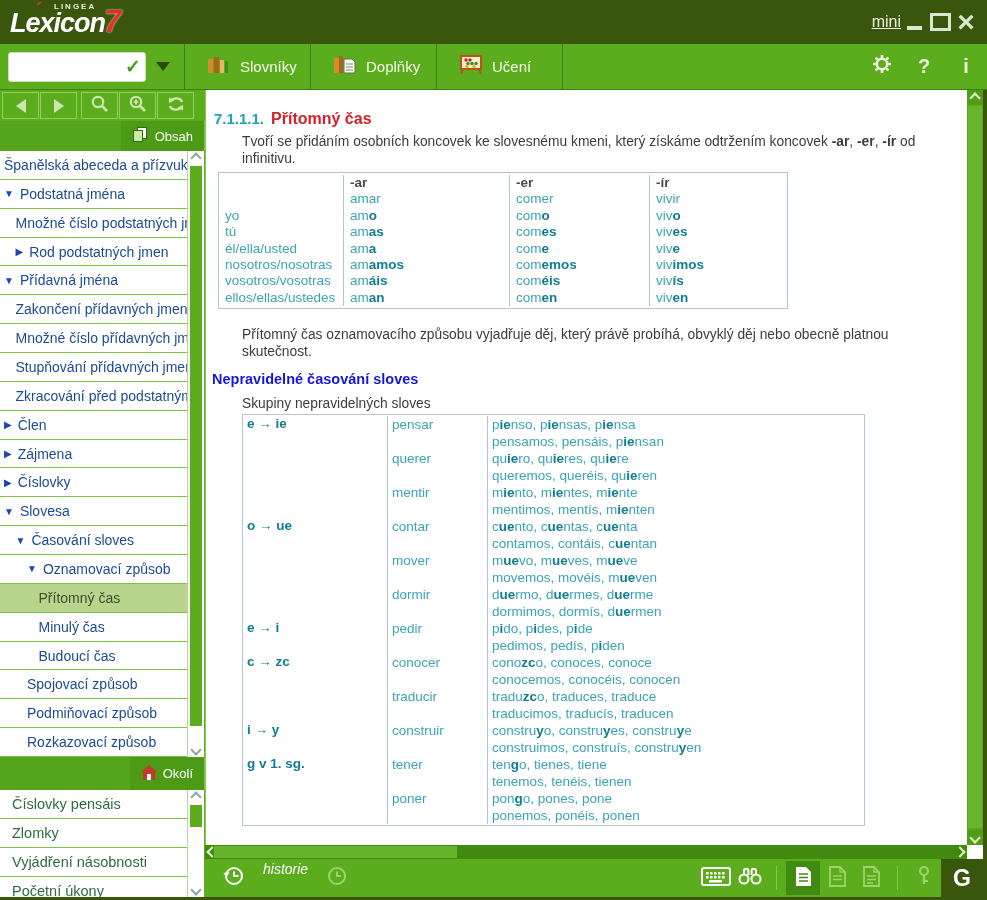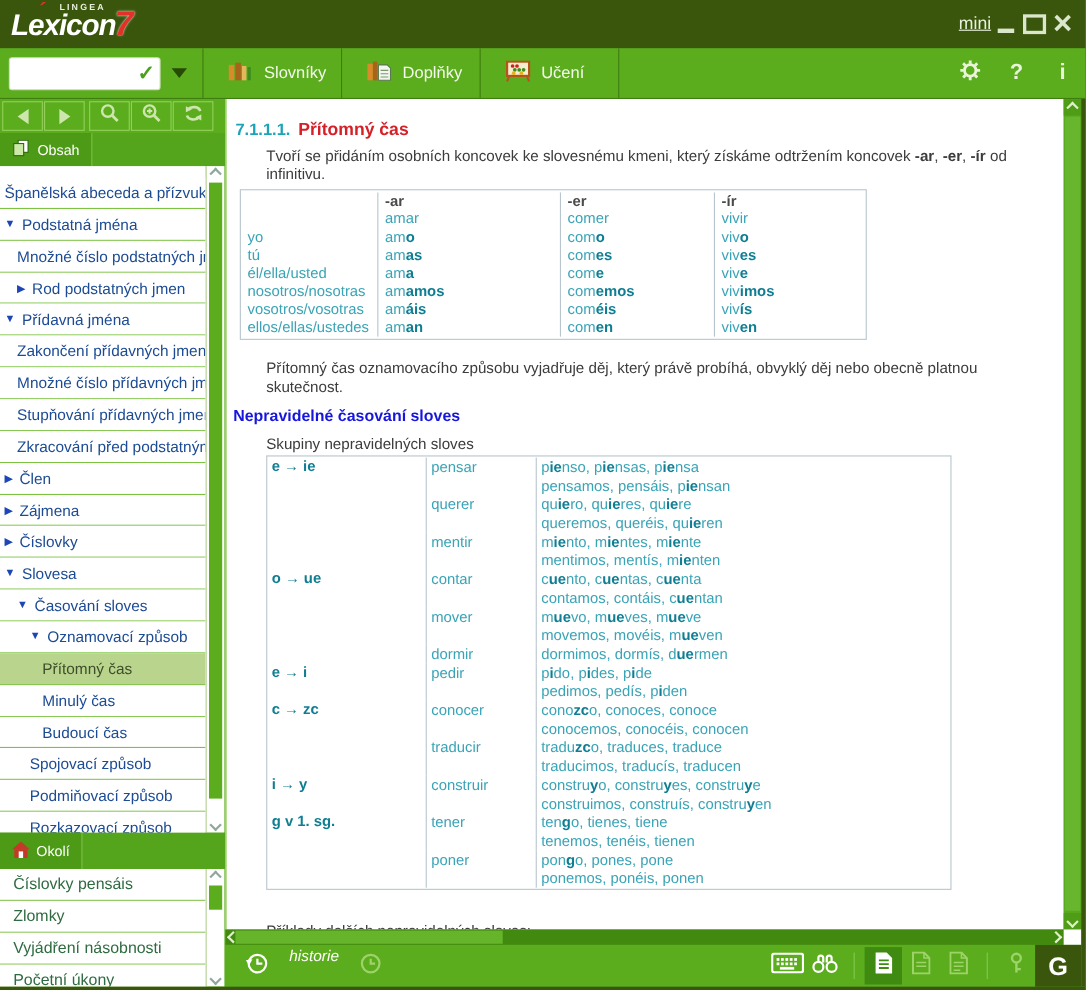--- a/index.html
+++ b/index.html
@@ -26,21 +26,21 @@
   .search-box{position:relative;width:138px;height:30px;}
   .search-box input{width:100%;height:100%;box-sizing:border-box;border:1px solid #cfe0bc;border-radius:3px;padding:0 26px 0 6px;font-size:14px;outline:none;}
   .search-check{position:absolute;right:5px;top:3px;color:#4aa01a;font-size:19px;font-weight:bold;}
   .dropdown-btn{width:34px;height:30px;background:none;border:none;display:flex;align-items:center;justify-content:center;cursor:pointer;}
   .tri-dark{width:0;height:0;border-left:7px solid transparent;border-right:7px solid transparent;border-top:9px solid #274a06;}
   .tool-tab{display:flex;align-items:center;gap:9px;height:100%;width:126px;box-sizing:border-box;padding-left:22px;border-right:1px solid #3e7d10;color:#f4f9ec;font-size:15px;cursor:pointer;}
   .toolbar-spacer{flex:1;}
   .tool-icon-btn{width:42px;height:100%;display:flex;align-items:center;justify-content:center;color:#eaf4da;font-size:20px;font-weight:bold;cursor:pointer;}
 
   
-  .sidebar{position:absolute;left:0;top:90px;width:205px;height:807px;background:#5bad1e;overflow:hidden;}
+  .sidebar{position:absolute;left:0;top:90px;width:205px;height:807px;background:#5bad1e;overflow:hidden;text-align:right;}
   .navrow{position:absolute;left:0;top:0;width:205px;height:31px;display:flex;align-items:center;padding-left:2px;box-sizing:border-box;}
   .nav-btn{width:37px;height:27px;border:1px solid #93d05a;margin-right:1px;display:flex;align-items:center;justify-content:center;cursor:pointer;box-sizing:border-box;}
   .tri-left{width:0;height:0;border-top:7px solid transparent;border-bottom:7px solid transparent;border-right:10px solid #cde6ad;}
   .tri-right{width:0;height:0;border-top:7px solid transparent;border-bottom:7px solid transparent;border-left:10px solid #cde6ad;}
   .panel-row{position:absolute;left:0;width:205px;height:30px;background:#55a51c;}
   .panel-tab{display:inline-flex;align-items:center;gap:6px;height:30px;padding:0 11px;background:#4c9a15;border-right:1px solid #7cc342;color:#fff;font-size:13px;cursor:pointer;}
   .tree{position:absolute;left:0;top:61px;width:187px;height:606px;background:#fff;overflow:hidden;}
   .tree-row{box-sizing:border-box;height:28.86px;border-bottom:1px solid #7cc342;display:flex;align-items:center;white-space:nowrap;overflow:hidden;font-size:14px;color:#1c4b94;cursor:pointer;background:#fff;}
   .tree-row.sel{background:#b9d58d;color:#3f4d2a;}
   .tree-row .tri{color:#1b46b4;font-size:10px;margin-right:6px;}
@@ -227,21 +227,21 @@
       <span class="panel-tab">
         <span><svg width="17" height="16" viewBox="0 0 17 16">
               <rect x="5.5" y="0.5" width="9" height="11" fill="#fff" stroke="#2e6b0e"></rect>
               <rect x="1.5" y="3.5" width="9" height="11" fill="#cde9a8" stroke="#2e6b0e"></rect>
             </svg></span>
         <span>Obsah</span>
       </span>
     </div>
 
     <div class="tree" id="tree">
-        <div class="tree-row" style="padding-left: 4px; margin-top: 10px;">
+        <div class="tree-row" style="padding-left: 4px;">
           <span class="tlabel">Španělská abeceda a přízvuk</span>
         </div>
         <div class="tree-row" style="padding-left: 4px;">
           <span class="tri">▼</span>
           <span class="tlabel">Podstatná jména</span>
         </div>
         <div class="tree-row" style="padding-left: 15.5px;">
           <span class="tlabel">Množné číslo podstatných jmen</span>
         </div>
         <div class="tree-row" style="padding-left: 15.5px;">
@@ -424,20 +424,21 @@
         </div>
         <div class="c g"></div>
         <div class="c inf">mover</div>
         <div class="c forms">
           <div class="fline"><span>m</span><b>ue</b><span>vo, m</span><b>ue</b><span>ves, m</span><b>ue</b><span>ve</span></div>
           <div class="fline"><span>movemos, movéis, m</span><b>ue</b><span>ven</span></div>
         </div>
         <div class="c g"></div>
         <div class="c inf">dormir</div>
         <div class="c forms">
+          <div class="fline"><span>d</span><b>ue</b><span>rmo, d</span><b>ue</b><span>rmes, d</span><b>ue</b><span>rme</span></div>
           <div class="fline"><span>dormimos, dormís, d</span><b>ue</b><span>rmen</span></div>
         </div>
         <div class="c g"><b>e → i</b></div>
         <div class="c inf">pedir</div>
         <div class="c forms">
           <div class="fline"><span>p</span><b>i</b><span>do, p</span><b>i</b><span>des, p</span><b>i</b><span>de</span></div>
           <div class="fline"><span>pedimos, pedís, p</span><b>i</b><span>den</span></div>
         </div>
         <div class="c g"><b>c → zc</b></div>
         <div class="c inf">conocer</div>

